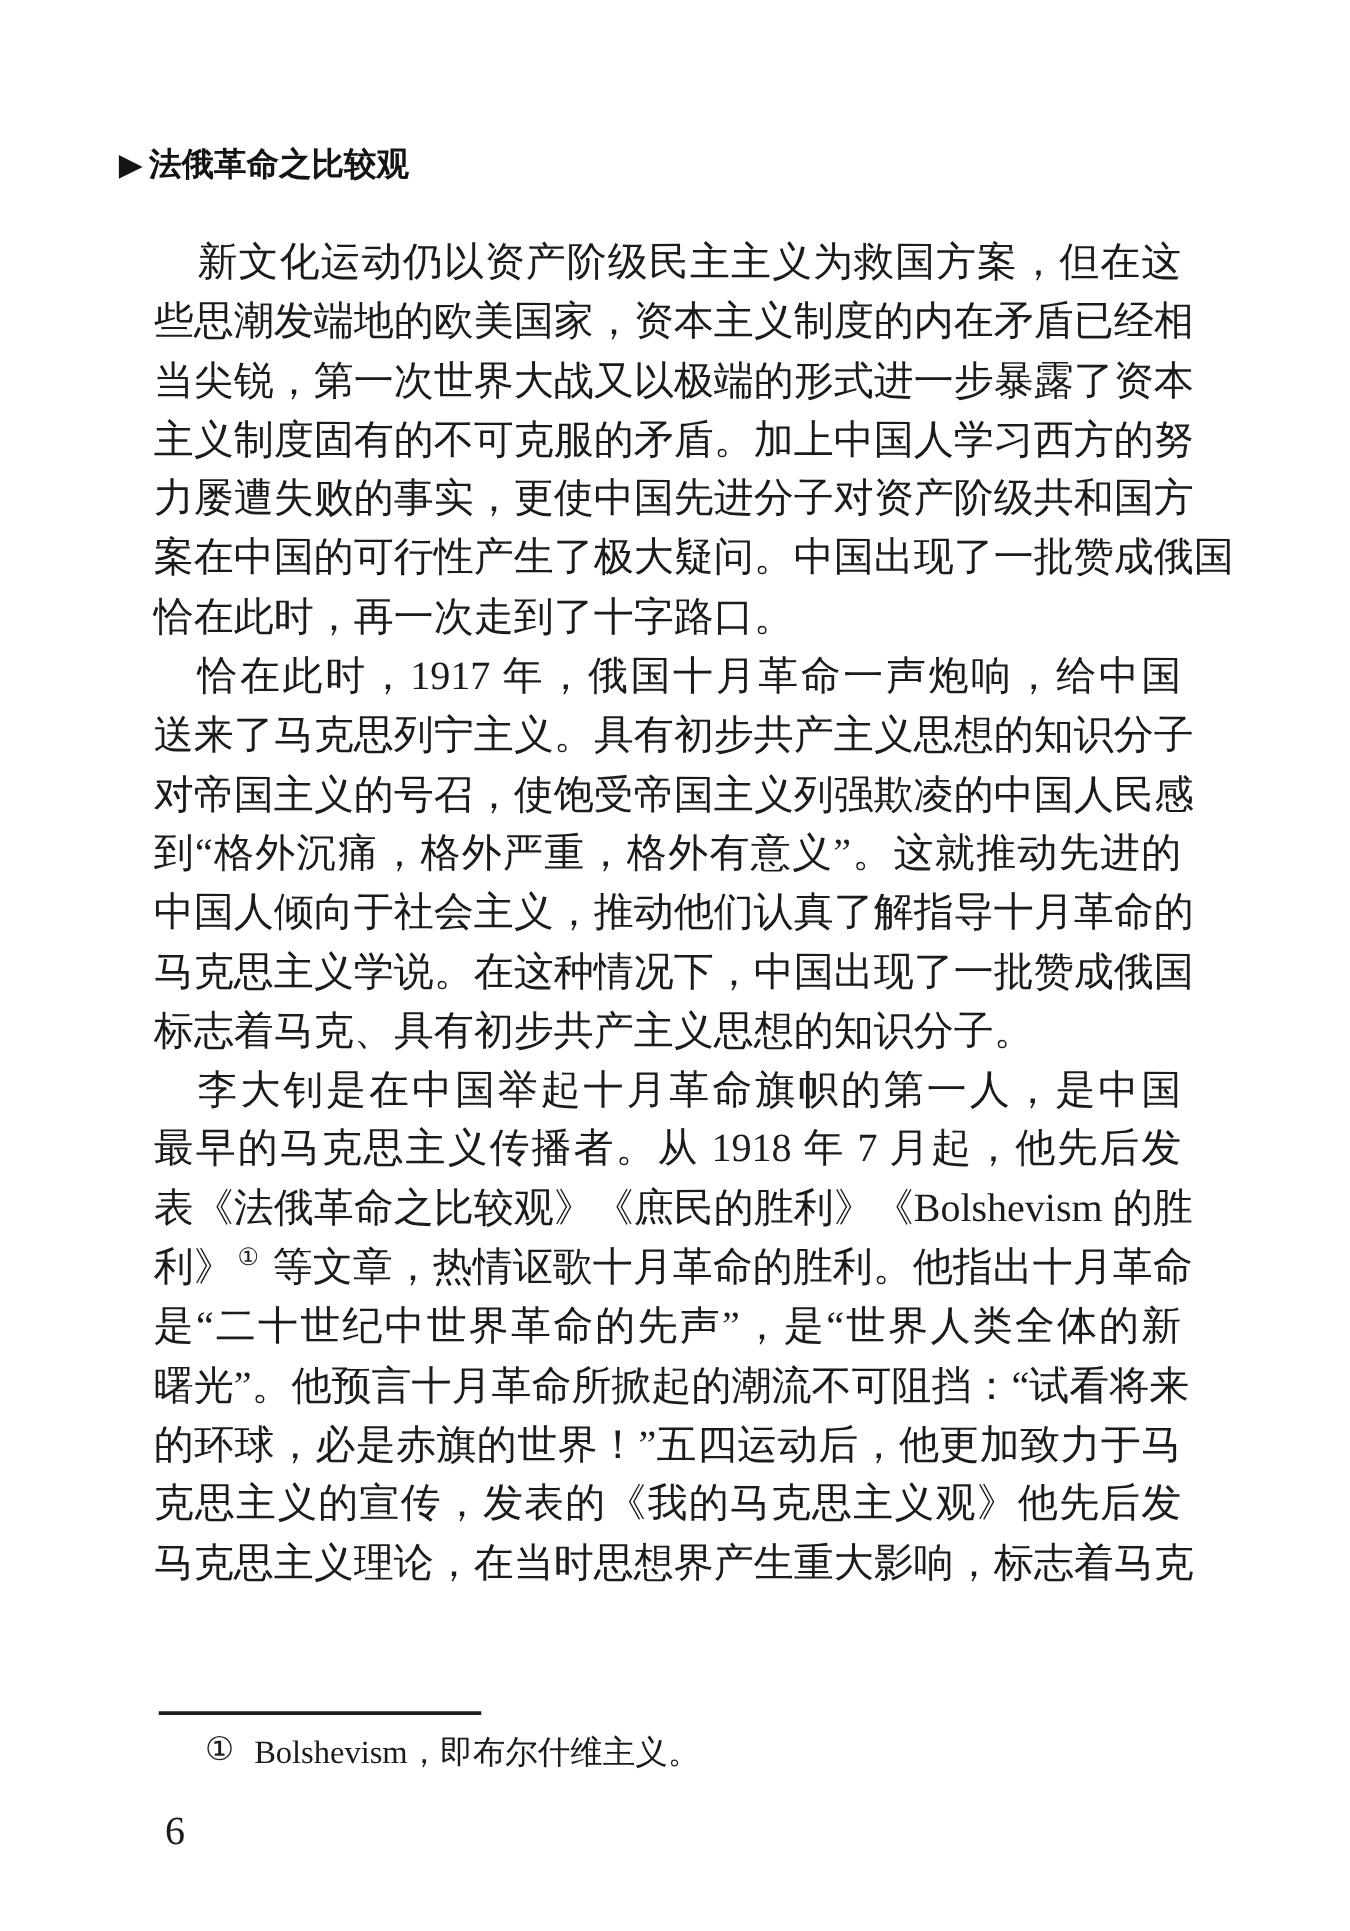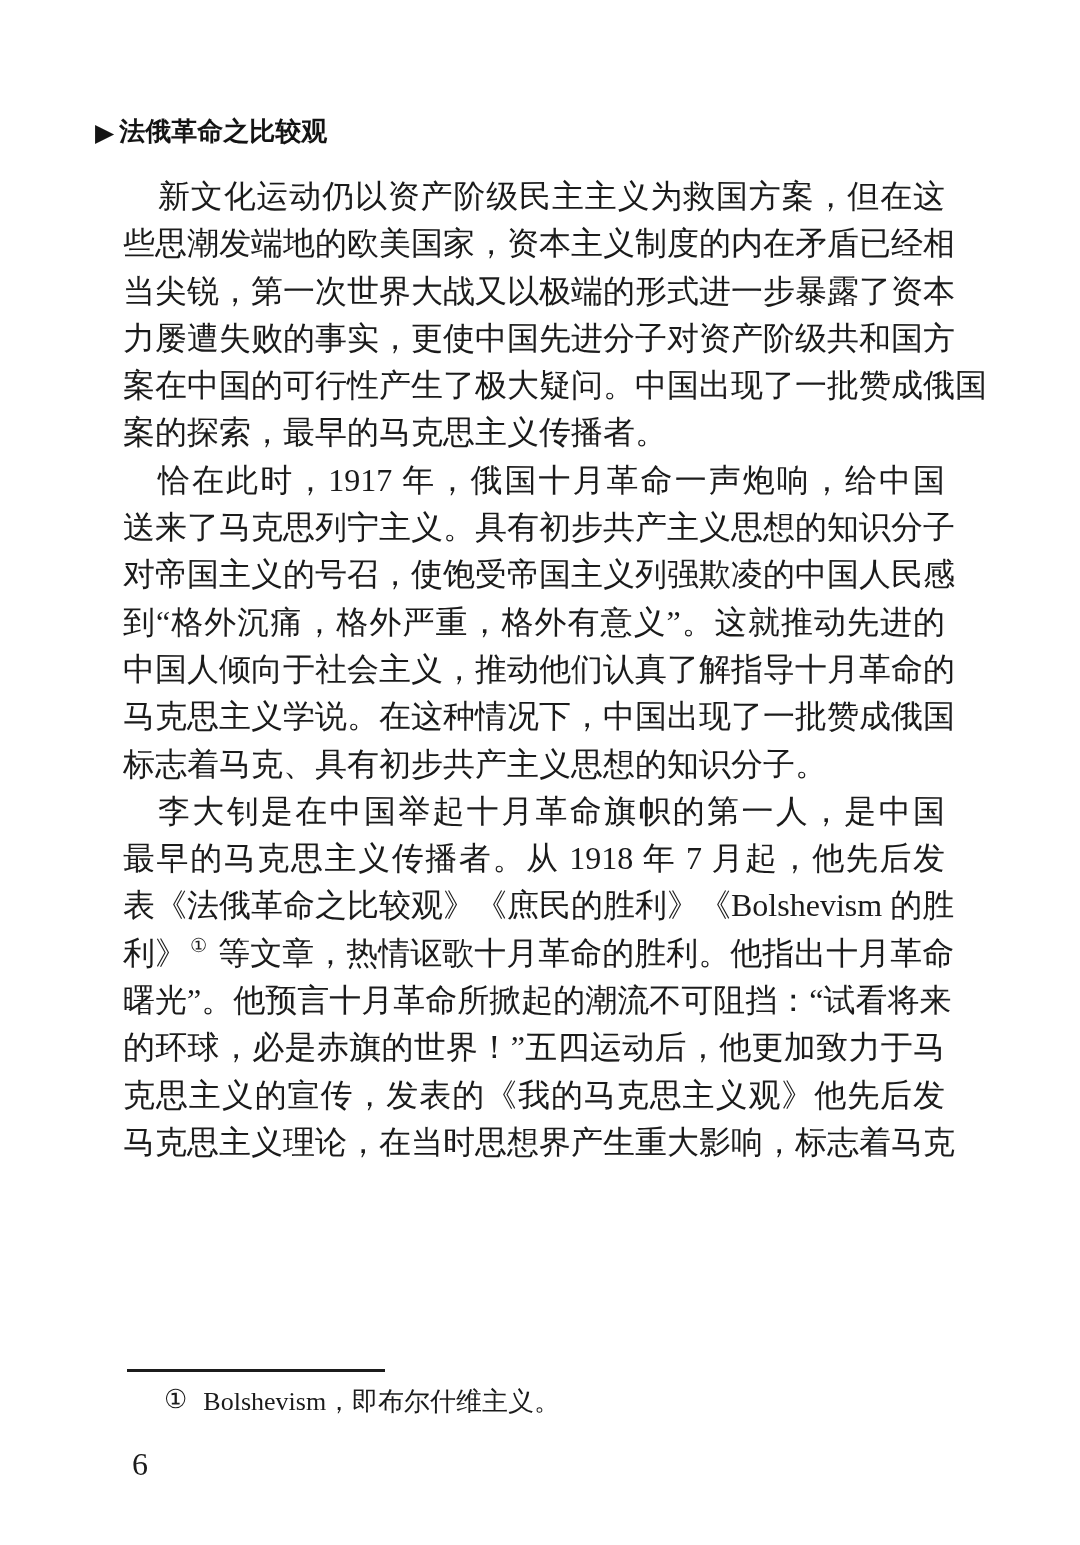--- a/index.html
+++ b/index.html
@@ -26,21 +26,21 @@
     white-space: nowrap;
   }
   .tri {
     font-size: 25px;
     line-height: 1;
     transform: translateY(1px);
   }
   .body-text {
     position: absolute;
     left: 123px;
-    top: 173px;
+    top: 186px;
     width: 822px;
     font-size: 32px;
     line-height: 47.3px;
     color: #1b1b1b;
   }
   .paragraph { margin: 0; }
   .line {
     text-align: justify;
     text-align-last: justify;
     text-justify: inter-character;
@@ -91,38 +91,40 @@
   <div class="header">
     <span class="tri">▶</span>
     <span class="header-title">法俄革命之比较观</span>
   </div>
 
   <div class="body-text">
       <div class="paragraph">
         <div class="line indent">新文化运动仍以资产阶级民主主义为救国方案，但在这</div>
         <div class="line">些思潮发端地的欧美国家，资本主义制度的内在矛盾已经相</div>
         <div class="line">当尖锐，第一次世界大战又以极端的形式进一步暴露了资本</div>
+        <div class="line">主义制度固有的不可克服的矛盾。加上中国人学习西方的努</div>
         <div class="line">力屡遭失败的事实，更使中国先进分子对资产阶级共和国方</div>
         <div class="line">案在中国的可行性产生了极大疑问。中国出现了一批赞成俄国</div>
-        <div class="line short">案的探索，最早的马克思主义传播者。</div>
+        <div class="line short">恰在此时，再一次走到了十字路口。</div>
       </div>
       <div class="paragraph">
         <div class="line indent">恰在此时，1917 年，俄国十月革命一声炮响，给中国</div>
         <div class="line">送来了马克思列宁主义。具有初步共产主义思想的知识分子</div>
         <div class="line">对帝国主义的号召，使饱受帝国主义列强欺凌的中国人民感</div>
         <div class="line">到“格外沉痛，格外严重，格外有意义”。这就推动先进的</div>
         <div class="line">中国人倾向于社会主义，推动他们认真了解指导十月革命的</div>
         <div class="line">马克思主义学说。在这种情况下，中国出现了一批赞成俄国</div>
         <div class="line short">标志着马克、具有初步共产主义思想的知识分子。</div>
       </div>
       <div class="paragraph">
         <div class="line indent">李大钊是在中国举起十月革命旗帜的第一人，是中国</div>
         <div class="line">最早的马克思主义传播者。从 1918 年 7 月起，他先后发</div>
         <div class="line">表《法俄革命之比较观》《庶民的胜利》《Bolshevism 的胜</div>
         <div class="line">利》<sup class="fn-ref">①</sup> 等文章，热情讴歌十月革命的胜利。他指出十月革命</div>
+        <div class="line">是“二十世纪中世界革命的先声”，是“世界人类全体的新</div>
         <div class="line">曙光”。他预言十月革命所掀起的潮流不可阻挡：“试看将来</div>
         <div class="line">的环球，必是赤旗的世界！”五四运动后，他更加致力于马</div>
         <div class="line">克思主义的宣传，发表的《我的马克思主义观》他先后发</div>
         <div class="line">马克思主义理论，在当时思想界产生重大影响，标志着马克</div>
       </div>
     </div>
 
   <div class="footnote-rule"></div>
 
   <div class="footnote">

